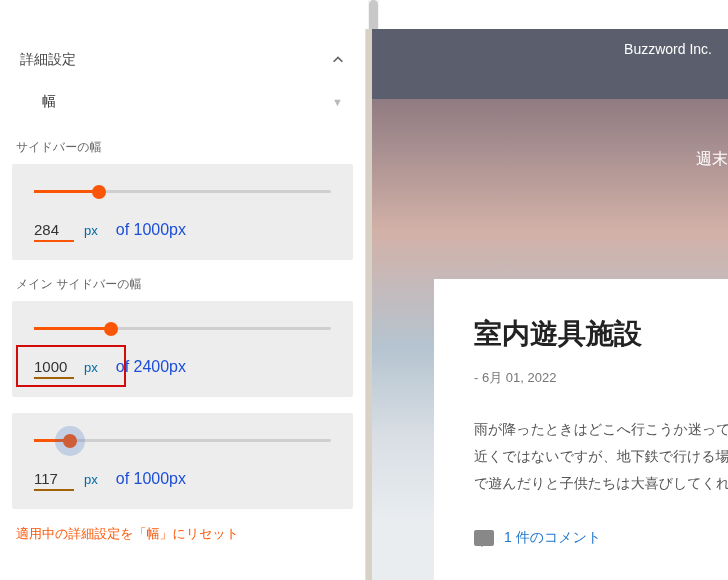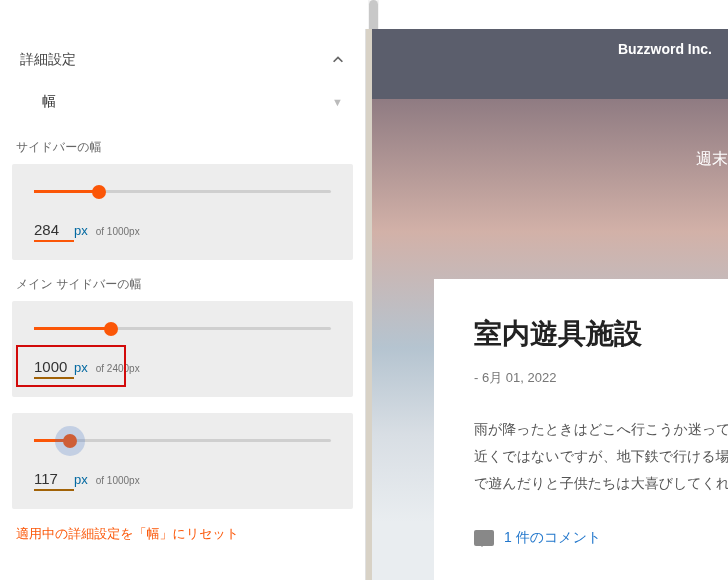--- a/index.html
+++ b/index.html
@@ -86,35 +86,35 @@
     left: 50%; top: 50%;
     width: 30px; height: 30px;
     background: rgba(70,120,200,0.25);
     border-radius: 50%;
     transform: translate(-50%, -50%);
   }
 
   .value-row {
     display: flex;
     align-items: baseline;
-    gap: 2px;
+    gap: 12px;
   }
   .value-input {
     width: 40px;
     border: none;
     border-bottom: 2px solid #fb5607;
     background: transparent;
     font-size: 15px;
     color: #333;
     outline: none;
     padding-bottom: 2px;
   }
   .value-input.plain { border-bottom: 2px solid #a16207; }
   .unit { color: #0369a1; font-size: 13px; margin-left: -2px; }
-  .of-text { color: #737373; font-size: 10px; margin-left: 6px; }
+  .of-text { color: #1d4ed8; font-size: 16px; margin-left: 6px; }
 
   .highlight-box {
     position: absolute;
     border: 2px solid #d20a0a;
     pointer-events: none;
   }
 
   .reset-link {
     color: #fb5607;
     font-size: 13px;
@@ -130,21 +130,21 @@
     background: linear-gradient(to bottom,
       #5b5e6c 0%, #5b5e6c 12%,
       #8f7b82 12%, #d2b1a8 35%,
       #b5c4d0 55%, #d8dee4 70%, #e9edf0 85%);
     border-left: 6px solid #d8d2c6;
   }
   .brand {
     position: absolute;
     top: 12px; right: 16px;
     color: #fff;
-    font-weight: bold;
+    font-weight: normal;
     font-size: 14px;
   }
   .weekish {
     position: absolute;
     top: 120px; right: 0;
     color: #fff;
     font-size: 16px;
   }
   .post-card {
     position: absolute;

